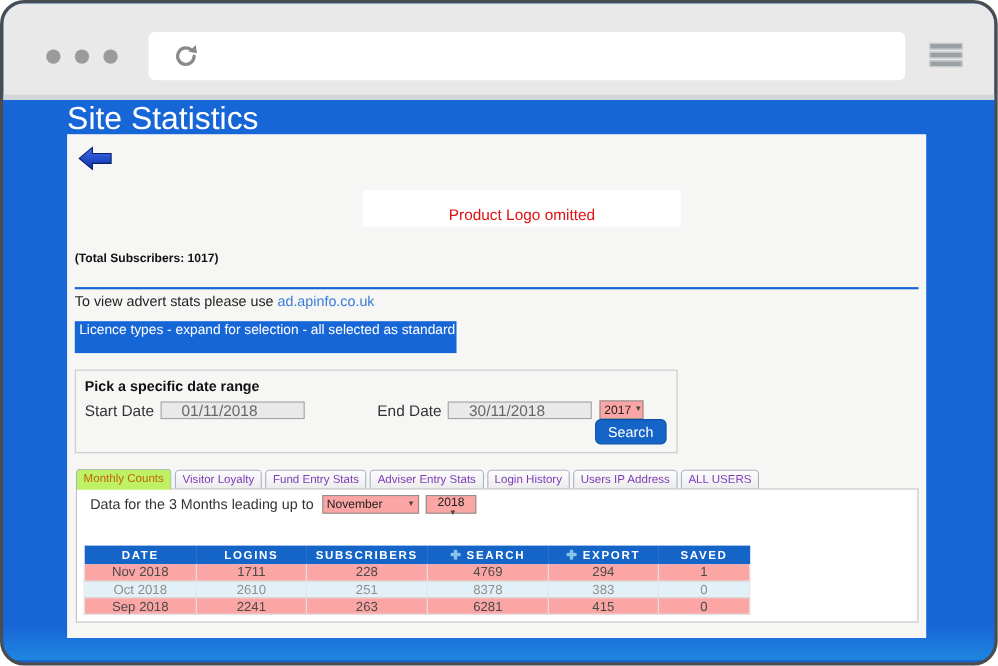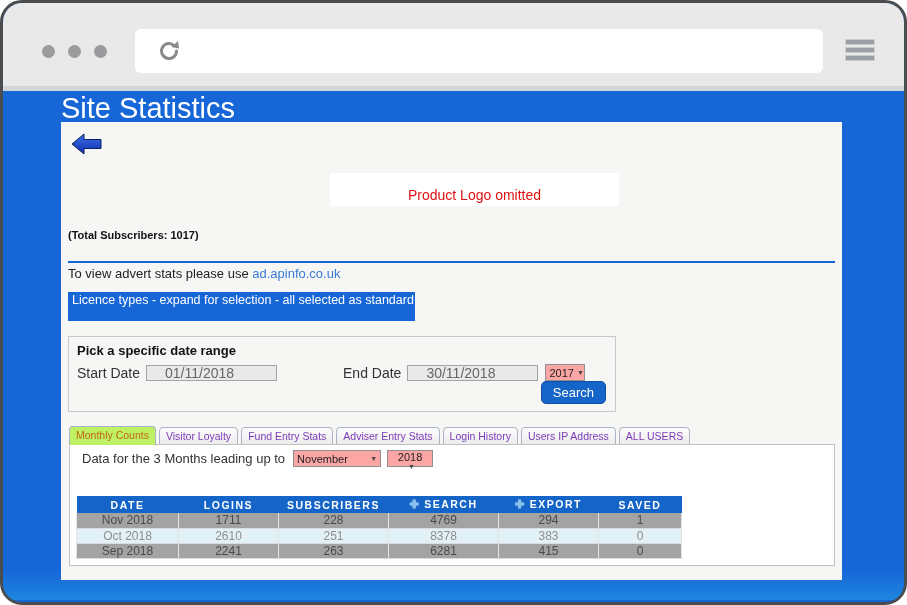--- a/index.html
+++ b/index.html
@@ -103,21 +103,21 @@
   .stats-table{ position:absolute; left:6px; top:51px; width:605px; border-collapse:collapse; table-layout:fixed;border-radius:10px; }
   .stats-table th{
     background:#1565c8; color:#ffffff; font-size:10.5px; font-weight:bold;
     letter-spacing:1.5px; padding:2px 0; text-align:center;
   }
   .stats-table td{
     font-size:12px; text-align:center; padding:0; height:15px;
     border-bottom:1px solid #dcdcdc; border-left:1px solid #e4e4e4; border-right:1px solid #e4e4e4;
     color:#4a4a4a;
   }
-  tr.row-odd td{ background:#a3a3a3; }
+  tr.row-odd td{ background:#fca5a5; }
   tr.row-even td{ background:#e2f0f7; color:#8f8f8f; }
   tr.row-total td{ background:#e8f4f9; font-weight:bold; color:#555; border-top:1px solid #9db6c2; }
   .plus-icon{ color:#85c3ed; font-size:11px; margin-right:4px; text-shadow:0 0 1px #ffffff; }
 </style>
 </head>
 <body>
 
 <div class="browser-frame">
 
   <div class="chrome">

